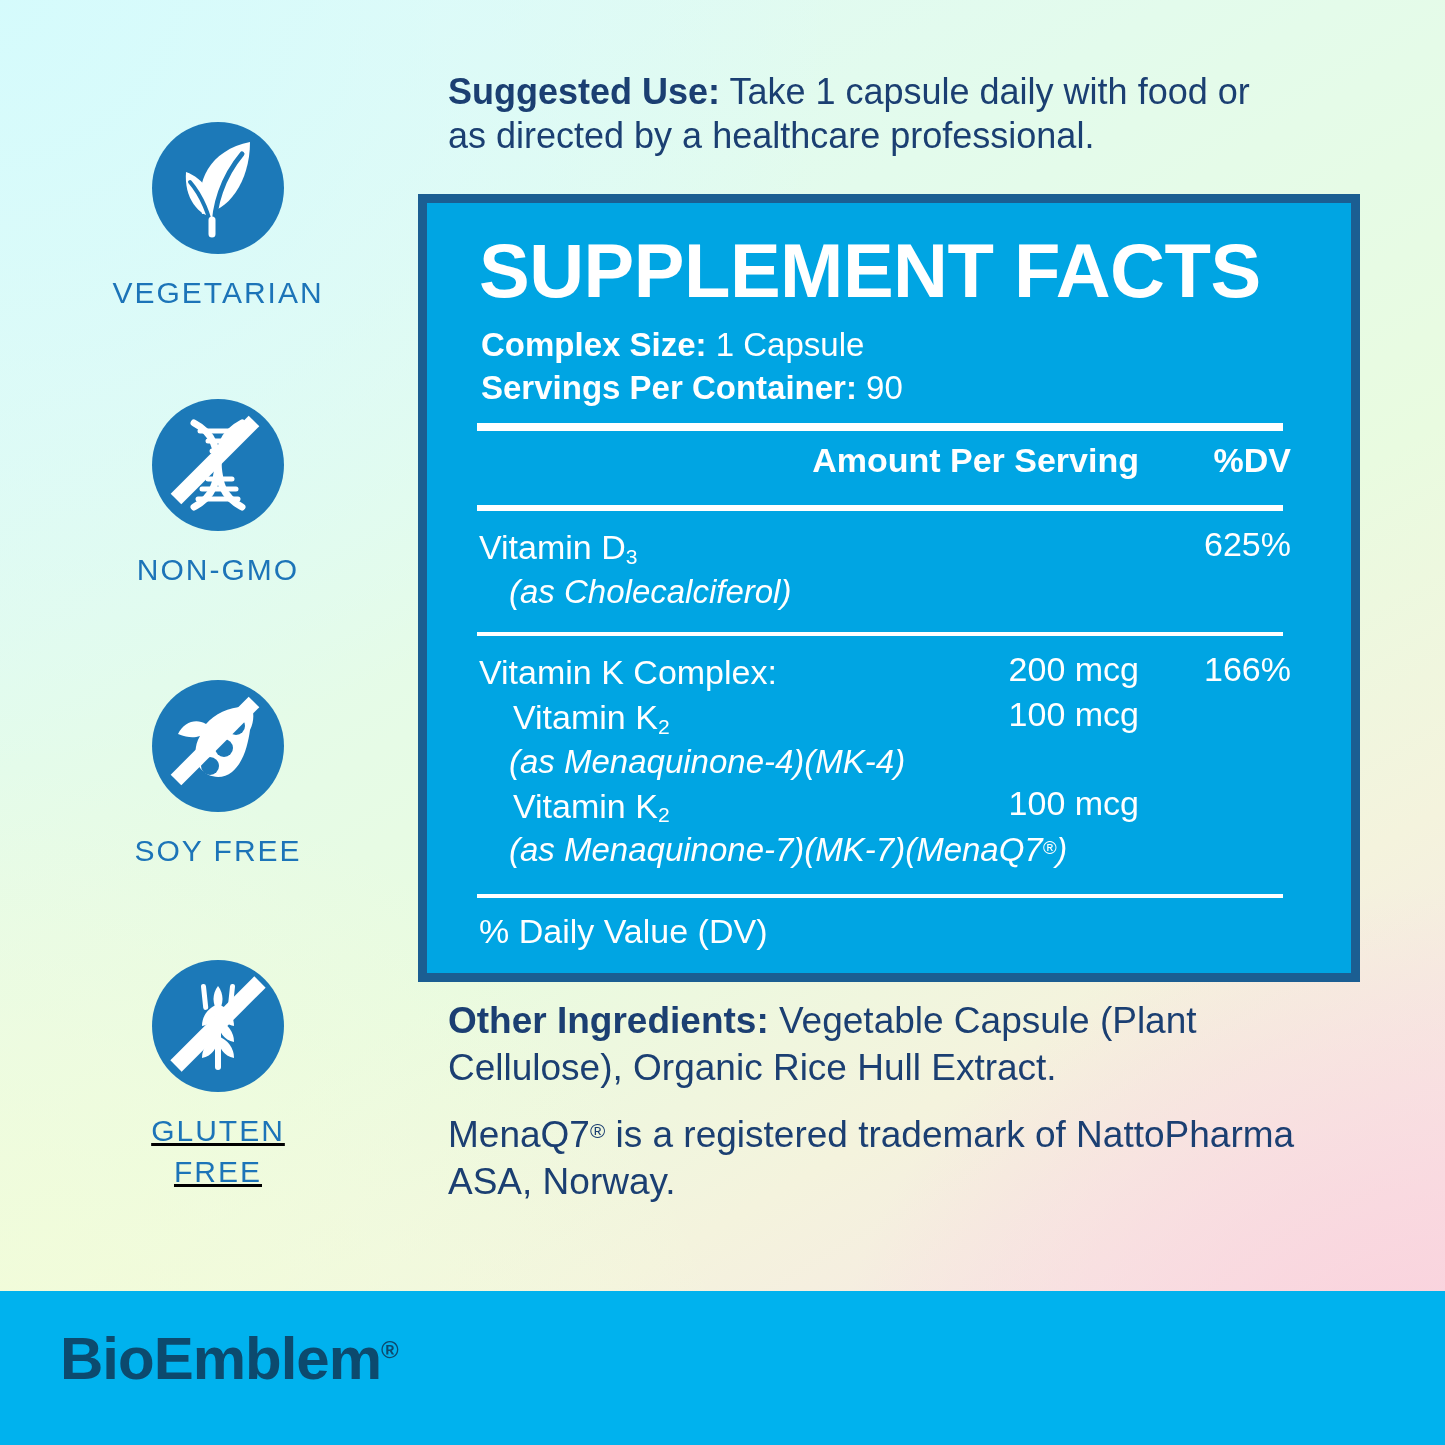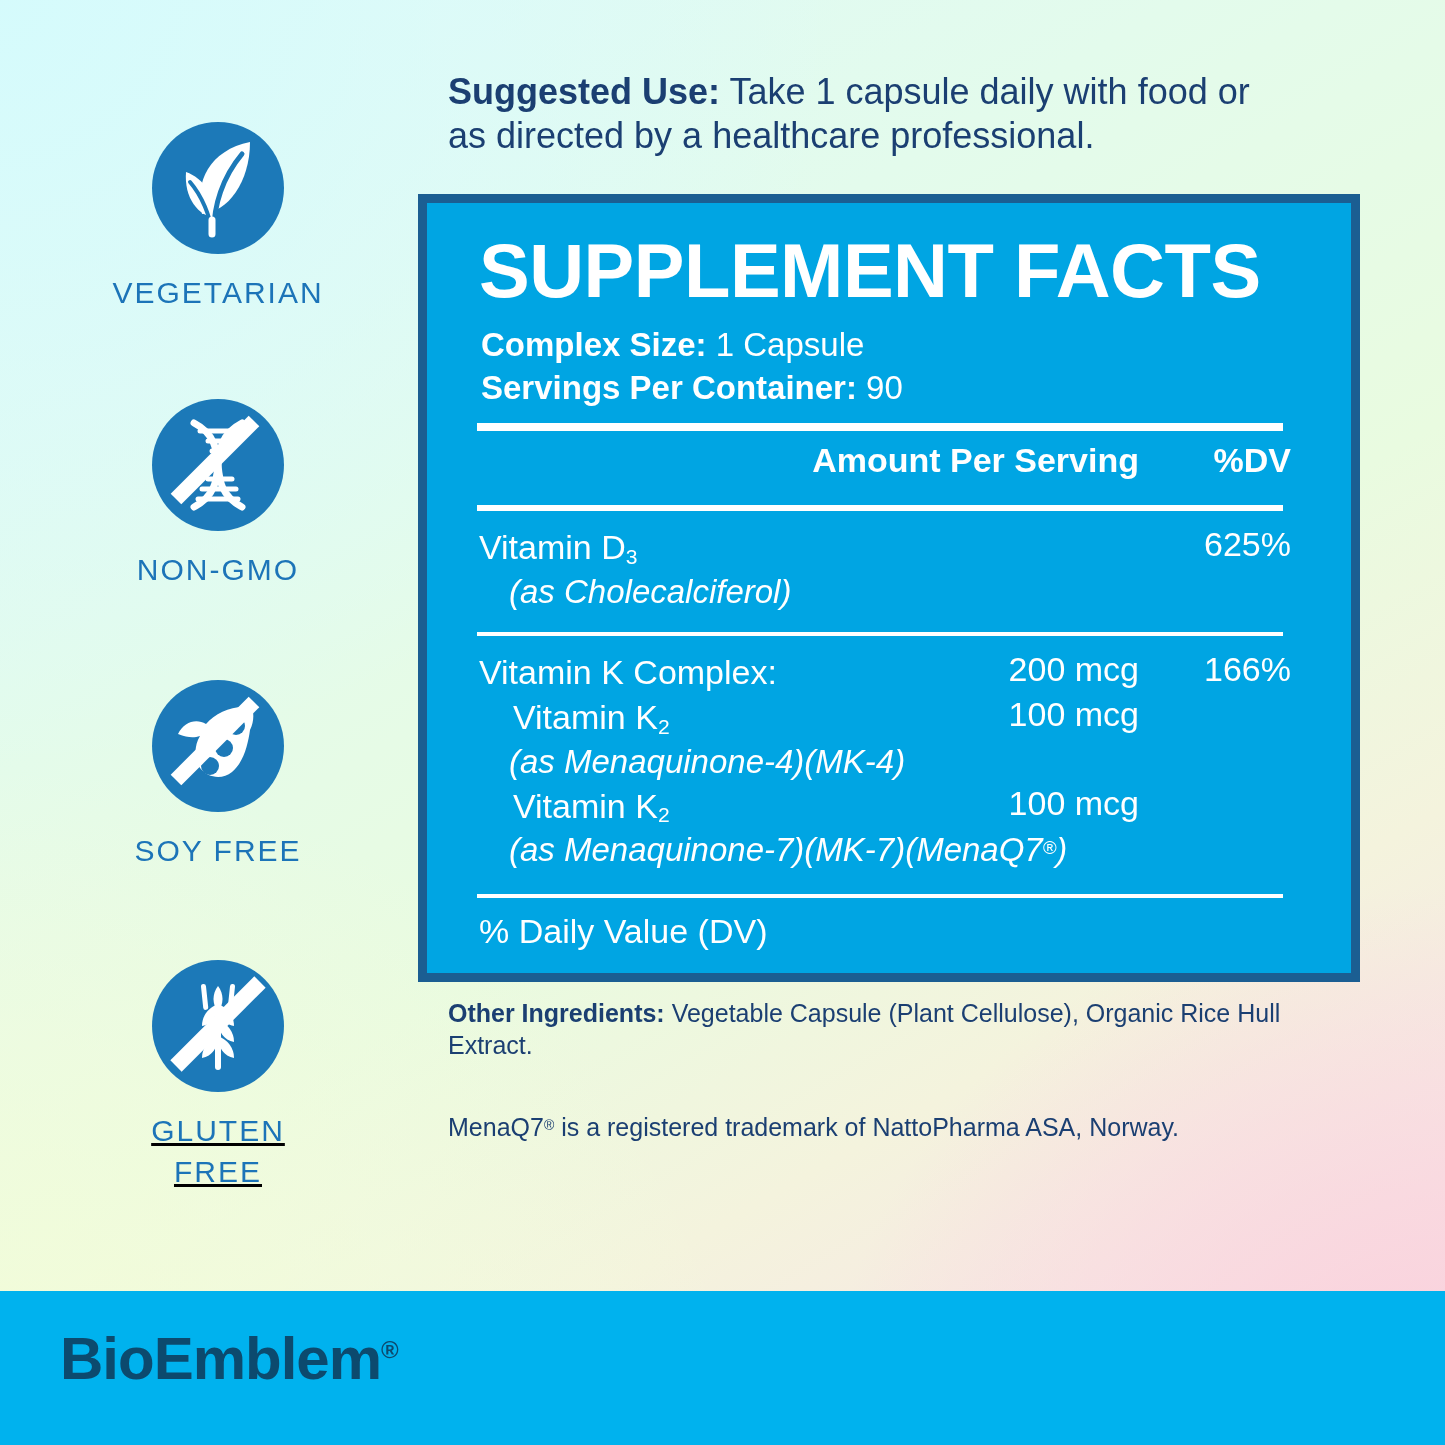--- a/index.html
+++ b/index.html
@@ -170,21 +170,21 @@
     font-size: 34px;
     margin: 14px 0 4px 22px;
   }
 
   
   .below-copy {
     position: absolute;
     left: 448px;
     width: 900px;
     color: #1b3f72;
-    font-size: 25px;
+    font-size: 37px;
     line-height: 1.26;
   }
   .below-copy b { font-weight: 700; }
   #other-ingredients { top: 998px; }
   #trademark-note   { top: 1112px; }
 
   
   #footer-bar {
     position: absolute;
     left: 0;

